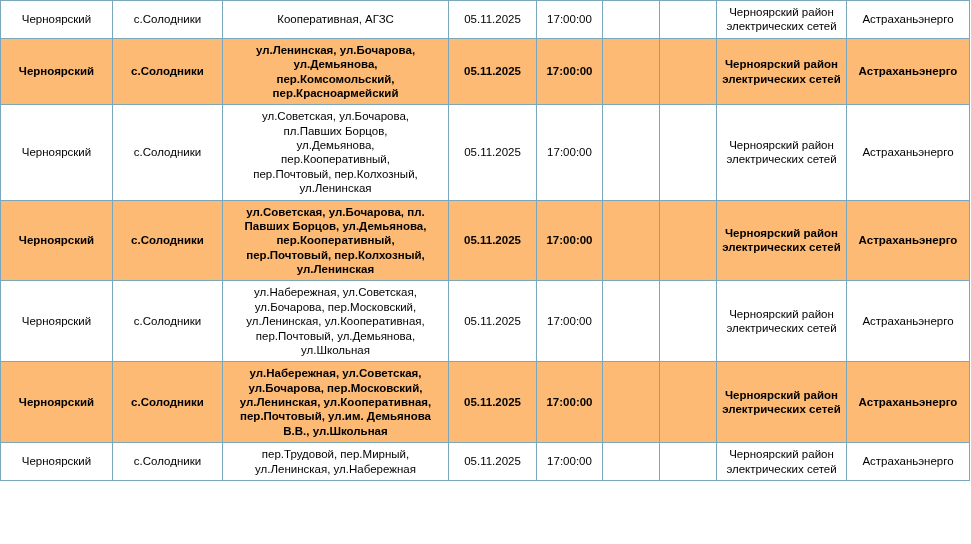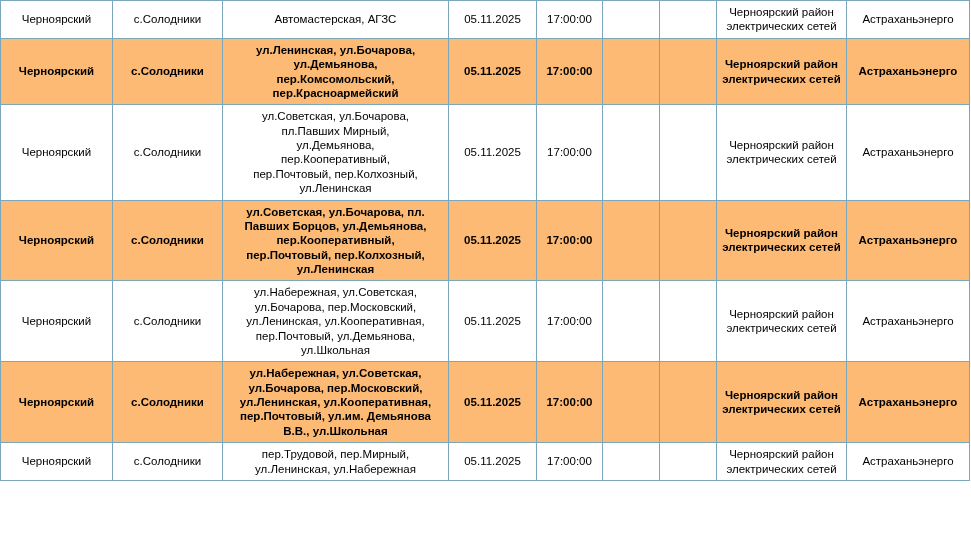--- a/index.html
+++ b/index.html
@@ -68,21 +68,21 @@
     <col class="c-blank1">
     <col class="c-blank2">
     <col class="c-org">
     <col class="c-company">
   </colgroup>
   <tbody>
 
     <tr class="row-plain">
       <td>Черноярский</td>
       <td>с.Солодники</td>
-      <td class="streets-cell">Автомастерская, АГЗС</td>
+      <td class="streets-cell">Кооперативная, АГЗС</td>
       <td>05.11.2025</td>
       <td>17:00:00</td>
       <td></td>
       <td></td>
       <td class="org-cell">Черноярский район электрических сетей</td>
       <td>Астраханьэнерго</td>
     </tr>
 
     <tr class="row-highlight">
       <td>Черноярский</td>
@@ -96,21 +96,21 @@
       <td></td>
       <td></td>
       <td class="org-cell">Черноярский район электрических сетей</td>
       <td>Астраханьэнерго</td>
     </tr>
 
     <tr class="row-plain">
       <td>Черноярский</td>
       <td>с.Солодники</td>
       <td class="streets-cell">ул.Советская, ул.Бочарова,
-пл.Павших Мирный,
+пл.Павших Борцов,
 ул.Демьянова,
 пер.Кооперативный,
 пер.Почтовый, пер.Колхозный,
 ул.Ленинская</td>
       <td>05.11.2025</td>
       <td>17:00:00</td>
       <td></td>
       <td></td>
       <td class="org-cell">Черноярский район электрических сетей</td>
       <td>Астраханьэнерго</td>

